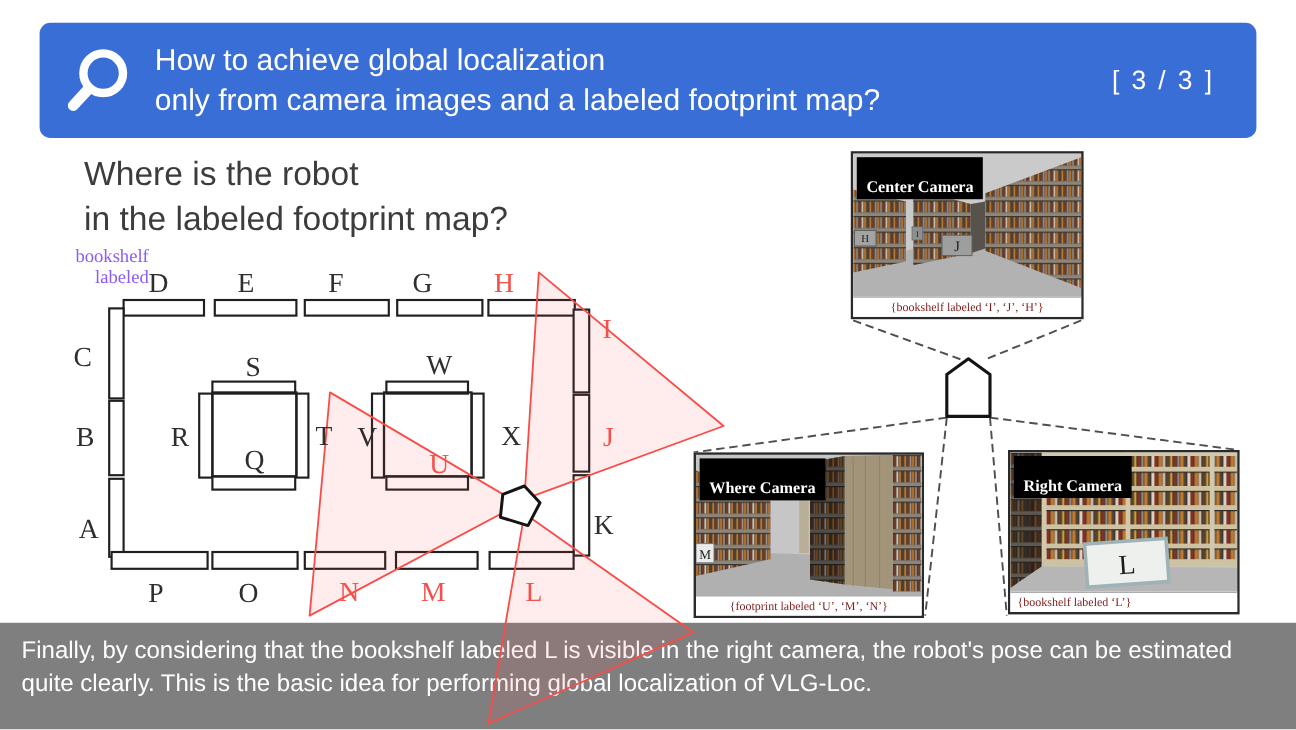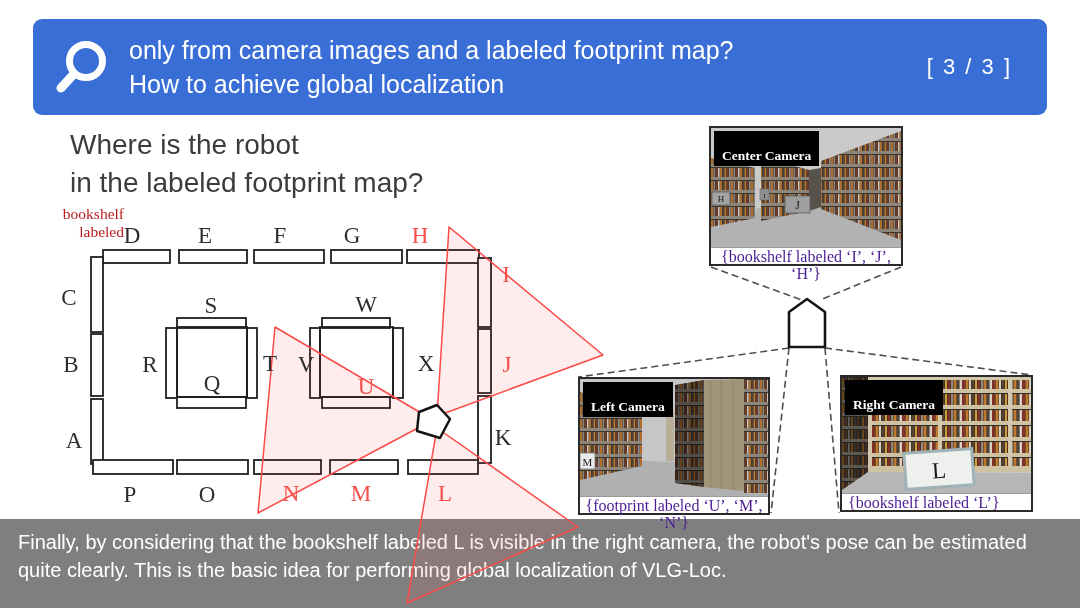--- a/index.html
+++ b/index.html
@@ -11,39 +11,39 @@
           display:flex;align-items:center;color:#fff;}
   .banner .mag{width:62px;height:62px;margin-left:18px;flex:0 0 auto;}
   .banner .titles{margin-left:16px;font-size:25px;line-height:34px;font-weight:400;flex:1 1 auto;}
   .banner .pagenum{font-size:22px;margin-right:35px;letter-spacing:2px;white-space:nowrap;}
 
   
   .question{position:absolute;left:70px;top:126px;font-size:28px;line-height:38px;color:#3c3c3c;}
 
   
   .legend{position:absolute;left:48px;top:205px;width:76px;text-align:right;
-          font-family:"Liberation Serif",serif;font-size:15.5px;line-height:17.5px;color:#b91c1c;}
+          font-family:"Liberation Serif",serif;font-size:15.5px;line-height:17.5px;color:#8b5cf6;}
 
   
   .footer{position:absolute;left:0;top:519px;width:1080px;height:104px;z-index:1;
           color:#fff;font-size:20px;line-height:28px;padding:9px 0 0 18px;box-sizing:border-box;}
 
   
   #overlay{position:absolute;left:0;top:0;width:1080px;height:608px;z-index:2;pointer-events:none;}
   #overlay text.maplabel{font-family:"Liberation Serif",serif;font-size:23px;text-anchor:middle;}
 
   
   .panel{position:absolute;background:#fff;border:2px solid #2a2a2a;box-sizing:border-box;z-index:3;}
   .panel svg.scene{display:block;width:100%;}
   .chip{position:absolute;left:3px;top:3px;background:#000;color:#fff;
         font-family:"Liberation Serif",serif;font-weight:bold;font-size:13.5px;
         padding:17px 8px 2px 8px;white-space:nowrap;}
   .caption{position:absolute;left:0;bottom:0;width:100%;height:17px;background:#fff;
-           border-top:1px solid #9a9a9a;font-family:"Liberation Serif",serif;font-size:16px;
-           color:#4c1d95;text-align:center;line-height:17px;box-sizing:border-box;}
+           border-top:1px solid #9a9a9a;font-family:"Liberation Serif",serif;font-size:10px;
+           color:#7f1d1d;text-align:center;line-height:17px;box-sizing:border-box;}
   .caption.left-align{text-align:left;padding-left:6px;}
   svg text.signtxt{font-family:"Liberation Serif",serif;fill:#1a1a1a;text-anchor:middle;}
 </style>
 </head>
 <body>
 
 <div id="slide">
 
   <div class="footer" style="background: rgb(127, 127, 127);">
     <div>Finally, by considering that the bookshelf labeled L is visible in the right camera, the robot's pose can be estimated</div>
@@ -113,22 +113,22 @@
       <polygon points="437,405 419,412 417,431 440,438 450,419" fill="#ffffff" stroke="#141414" stroke-width="2.5" stroke-linejoin="round"></polygon>
       <polygon points="807,299 789,312 789,347 825,347 825,312" fill="#ffffff" stroke="#141414" stroke-width="2.6" stroke-linejoin="round"></polygon>
     </svg>
 
   <div class="banner" style="z-index: 4; background: rgb(58, 110, 215); color: rgb(255, 255, 255);">
     <svg class="mag" viewBox="0 0 62 62">
       <circle cx="35" cy="25" r="16.5" fill="none" stroke="#ffffff" stroke-width="7"></circle>
       <line x1="22" y1="39" x2="10" y2="52" stroke="#ffffff" stroke-width="9" stroke-linecap="round"></line>
     </svg>
     <div class="titles">
+      <div>How to achieve global localization</div>
       <div>only from camera images and a labeled footprint map?</div>
-      <div>How to achieve global localization</div>
     </div>
     <div class="pagenum">[ 3 / 3 ]</div>
   </div>
 
   <div class="question">
     <div>Where is the robot</div>
     <div>in the labeled footprint map?</div>
   </div>
 
   <div class="legend">
@@ -200,21 +200,21 @@
       <polygon points="95,6 124,1 124,108 95,104" fill="url(#bkL)"></polygon>
       <polygon points="95,6 124,1 124,108 95,104" fill="rgba(0,0,0,0.42)"></polygon>
       <polygon points="124,1 164,0 164,112 124,108" fill="#a29478"></polygon>
       <path d="M131,2 V109 M141,1 V110 M153,1 V111" stroke="#8f8168" stroke-width="0.8" fill="none"></path>
       <rect x="164" y="0" width="24" height="114" fill="url(#bkL)"></rect>
       <g>
         <rect x="0" y="74" width="15" height="16" fill="#ebebeb" stroke="#777777" stroke-width="0.8"></rect>
         <text class="signtxt" x="7.5" y="86.5" font-size="11">M</text>
       </g>
     </svg>
-    <div class="chip">Left Camera</div>
+    <div class="chip">Where Camera</div>
     <div class="caption">{footprint labeled ‘U’, ‘M’, ‘N’}</div>
   </div>
 
   <div class="panel" style="left:840px;top:375px;width:193px;height:137px;">
     <svg class="scene" viewBox="0 0 189 116" height="116" preserveAspectRatio="none">
       <defs>
         <pattern id="bkR" width="30" height="16" patternUnits="userSpaceOnUse">
           <rect width="30" height="16" fill="#2e2a25"></rect>
           <rect x="0" y="1" width="3" height="11" fill="#7e3328"></rect>
           <rect x="3.5" y="1" width="3" height="11" fill="#c07a2e"></rect>

